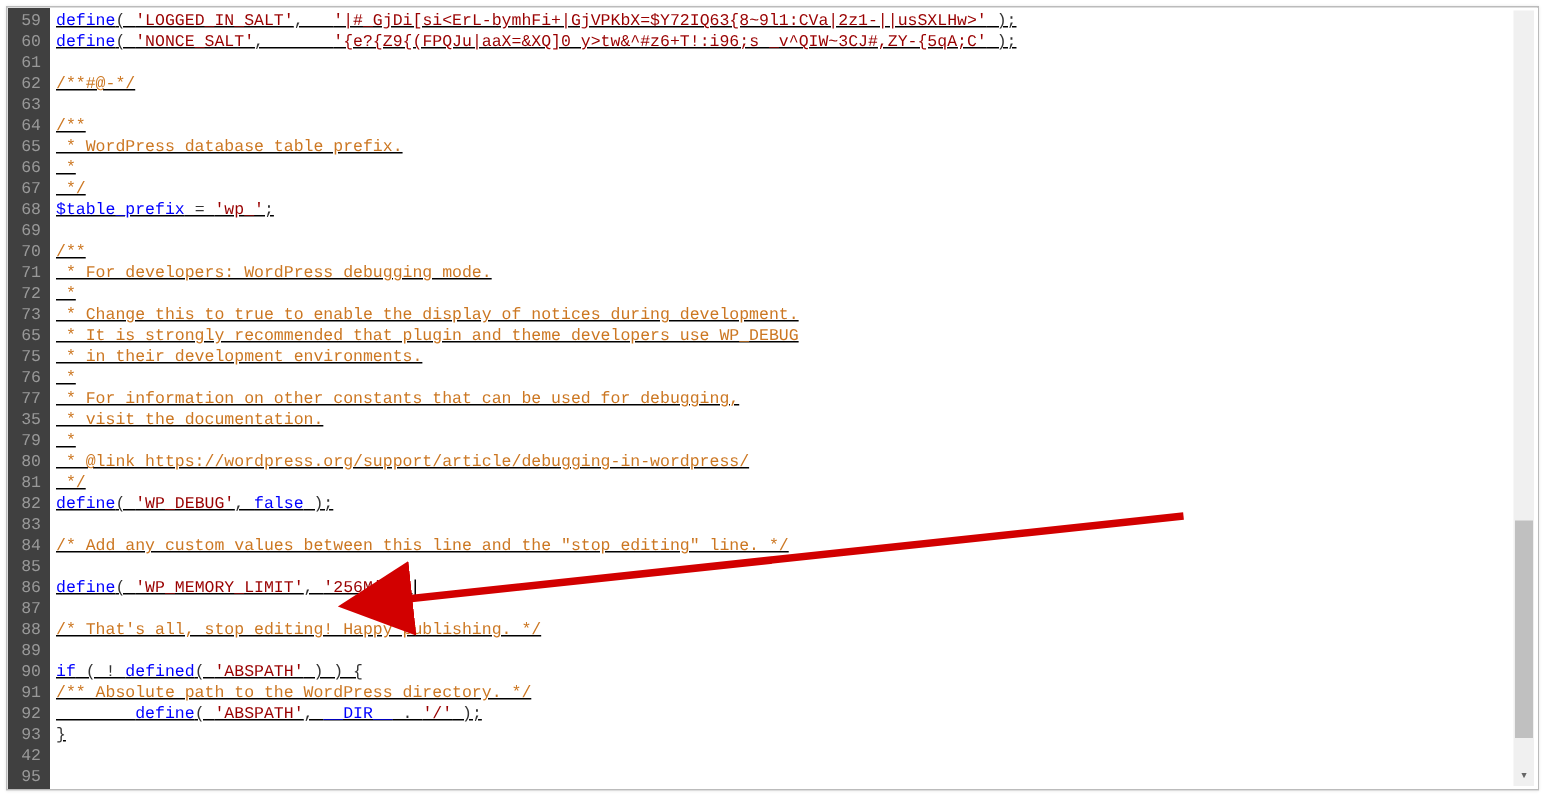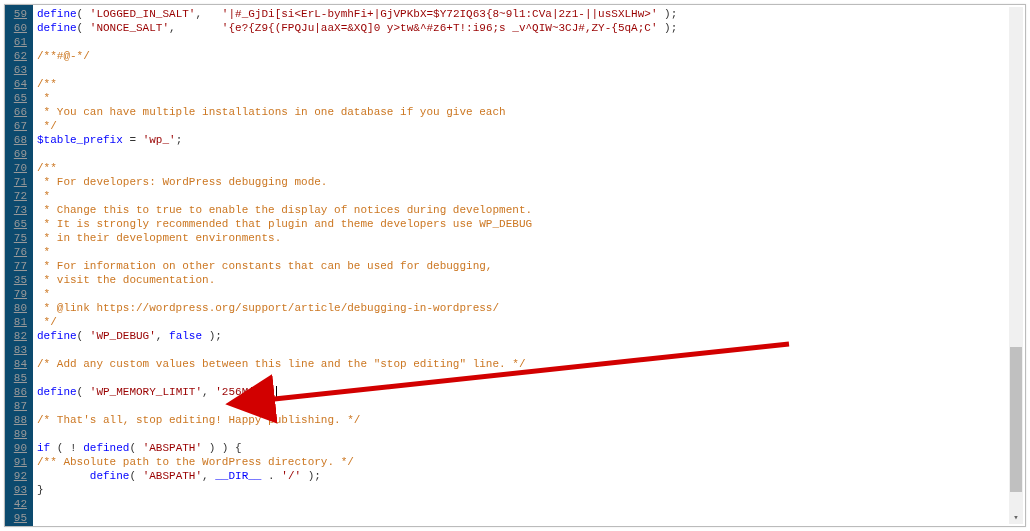--- a/index.html
+++ b/index.html
@@ -19,38 +19,38 @@
       box-shadow: 0 0 2px rgba(0,0,0,0.1);
     }
     .code-area {
       display: flex;
       height: 100%;
       overflow-y: auto;
       overflow-x: hidden;
       background: #fff;
     }
     .gutter {
-      background: #0c4a6e;
+      background: #404040;
       color: #999;
       text-align: right;
       padding: 2px 6px 2px 4px;
       user-select: none;
       flex-shrink: 0;
       min-width: 28px;
       border-right: 0;
-      text-decoration: underline;
     }
     .gutter div {
       height: 14px;
       line-height: 14px;
       font-size: 11px;
     }
     .lines {
       flex: 1;
       padding: 2px 4px;
+      text-decoration: underline;
     }
     .line {
       height: 14px;
       line-height: 14px;
       white-space: pre;
       font-size: 11px;
     }
     .tok-fn { color: #0000ff; }
     .tok-str { color: #990000; }
     .tok-kw { color: #0000ff; }
@@ -149,22 +149,22 @@
         <div>95</div>
         <div>96</div>
       </div>
     <div class="lines">
         <div class="line"><span class="tok-fn">define</span><span class="tok-pun">( </span><span class="tok-str">'LOGGED_IN_SALT'</span><span class="tok-pun">,   </span><span class="tok-str">'|#_GjDi[si&lt;ErL-bymhFi+|GjVPKbX=$Y72IQ63{8~9l1:CVa|2z1-||usSXLHw&gt;'</span><span class="tok-pun"> );</span></div>
         <div class="line"><span class="tok-fn">define</span><span class="tok-pun">( </span><span class="tok-str">'NONCE_SALT'</span><span class="tok-pun">,       </span><span class="tok-str">'{e?{Z9{(FPQJu|aaX=&amp;XQ]0 y&gt;tw&amp;^#z6+T!:i96;s _v^QIW~3CJ#,ZY-{5qA;C'</span><span class="tok-pun"> );</span></div>
         <div class="line"></div>
         <div class="line"><span class="tok-cmt">/**#@-*/</span></div>
         <div class="line"></div>
         <div class="line"><span class="tok-cmt">/**</span></div>
-        <div class="line"><span class="tok-cmt"> *</span></div>
-        <div class="line"><span class="tok-cmt"> * You can have multiple installations in one database if you give each</span></div>
+        <div class="line"><span class="tok-cmt"> * WordPress database table prefix.</span></div>
+        <div class="line"><span class="tok-cmt"> *</span></div>
         <div class="line"><span class="tok-cmt"> */</span></div>
         <div class="line"><span class="tok-var">$table_prefix</span><span class="tok-pun"> = </span><span class="tok-str">'wp_'</span><span class="tok-pun">;</span></div>
         <div class="line"></div>
         <div class="line"><span class="tok-cmt">/**</span></div>
         <div class="line"><span class="tok-cmt"> * For developers: WordPress debugging mode.</span></div>
         <div class="line"><span class="tok-cmt"> *</span></div>
         <div class="line"><span class="tok-cmt"> * Change this to true to enable the display of notices during development.</span></div>
         <div class="line"><span class="tok-cmt"> * It is strongly recommended that plugin and theme developers use WP_DEBUG</span></div>
         <div class="line"><span class="tok-cmt"> * in their development environments.</span></div>
         <div class="line"><span class="tok-cmt"> *</span></div>

